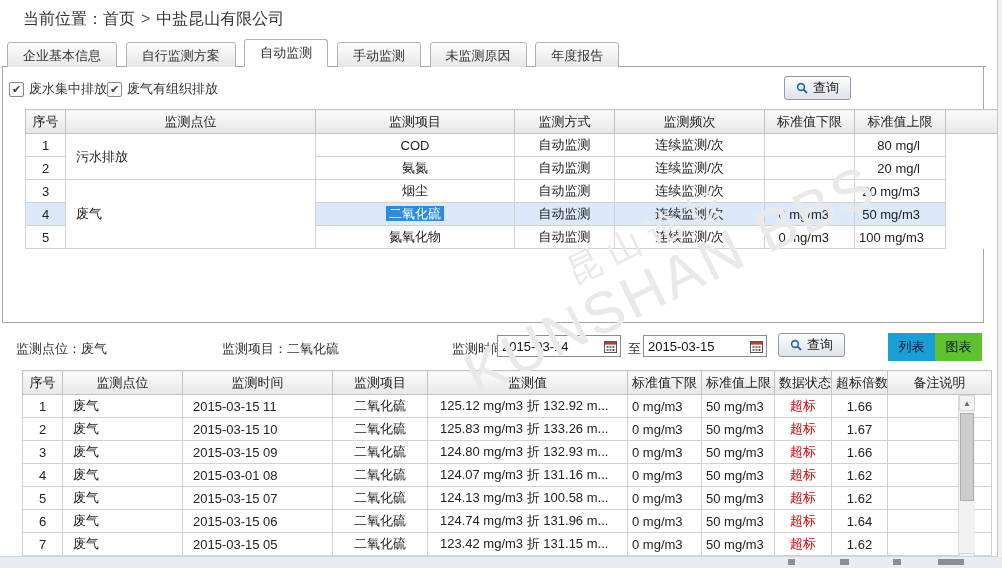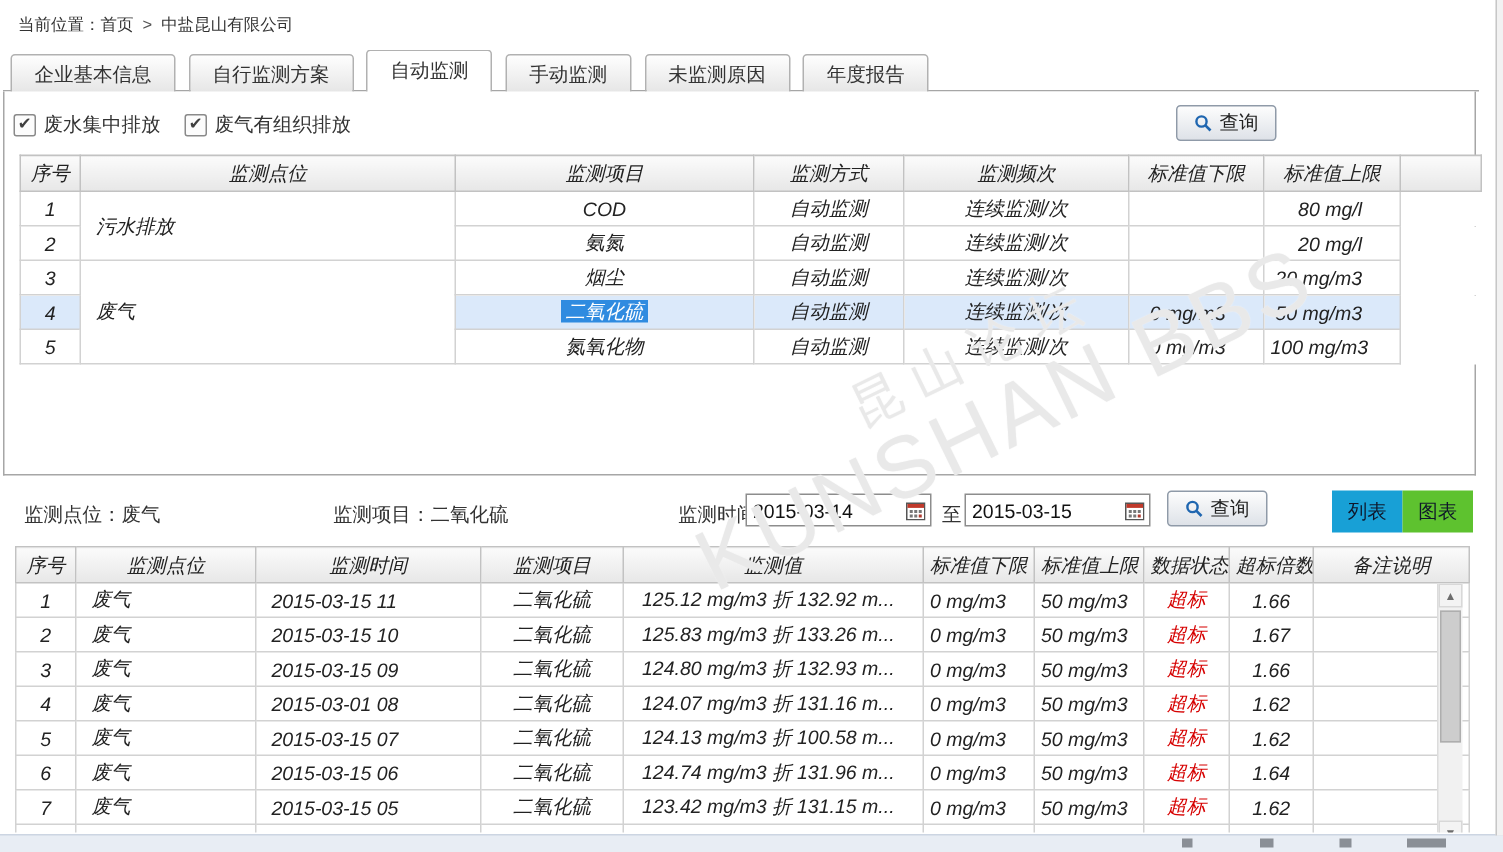--- a/index.html
+++ b/index.html
@@ -1,43 +1,43 @@
 <!DOCTYPE html>
 <html><head>
 <meta charset="utf-8">
 <style>
   html,body{margin:0;padding:0;}
   .page{position:relative;width:1002px;height:568px;overflow:hidden;background:#fff;
         font-family:"Liberation Sans",sans-serif;font-size:13px;color:#333;}
   
-  .breadcrumb{padding:9px 8px 7px 12px;font-size:11px;color:#333;}
+  .breadcrumb{padding:9px 8px 7px 23px;font-size:16px;color:#333;}
   .breadcrumb .link{color:#333;cursor:pointer;}
   .breadcrumb .sep{margin:0 6px;color:#555;}
   
   .tabbar{margin:1px 16px 0 2px;border-bottom:1px solid #a6a6a6;padding-left:5px;height:28px;}
   .tab{display:inline-block;position:relative;top:2px;height:25px;line-height:25px;padding:0 15px;
        margin-right:5px;border:1px solid #b1b1b1;border-radius:3px 3px 0 0;
        background:linear-gradient(#fefefe,#e5e5e5);cursor:pointer;vertical-align:bottom;}
   .tab.active{background:#fff;border-bottom:1px solid #fff;height:27px;line-height:26px;top:1px;}
   
   .panel1{position:relative;margin-left:2px;width:982px;height:256px;border:1px solid #a6a6a6;
           border-top:none;box-sizing:border-box;background:#fff;}
-  .checkrow{display:flex;align-items:center;gap:16px;padding:13px 0 11px 6px;}
+  .checkrow{display:flex;align-items:center;padding:13px 0 11px 6px;}
   .ckitem{display:flex;align-items:center;cursor:pointer;}
   .ckbox{width:13px;height:13px;border:1px solid #8a8a8a;background:#fcfcfc;border-radius:2px;
          display:inline-flex;align-items:center;justify-content:center;margin-right:5px;
          font-size:11px;color:#404040;}
   .ckbox::after{content:"✔";line-height:1;}
   .query-btn{position:absolute;display:inline-flex;align-items:center;gap:5px;height:24px;
              padding:0 11px;border:1px solid #8f9aa8;border-radius:3px;font-size:13px;color:#222;
              background:linear-gradient(#fdfdfd,#dee2e8);cursor:pointer;
              font-family:"Liberation Sans",sans-serif;}
   .qtop{left:781px;top:9px;}
   
-  table{border-collapse:collapse;table-layout:fixed;margin-left:10px;font-style:italic;}
+  table{border-collapse:collapse;table-layout:fixed;margin-left:22px;}
   th,td{border:1px solid #d2d2d2;height:22px;padding:0 4px;overflow:hidden;white-space:nowrap;
         font-weight:normal;font-size:13px;color:#222;}
   th{background:linear-gradient(#fbfbfb,#e7e7e7);border-color:#c2c2c2;text-align:center;height:23px;}
   td.c{text-align:center;} td.l{text-align:left;padding-left:10px;} td.r{text-align:right;padding-right:25px;}
   td.vl{text-align:left;padding-left:12px;}
   td.filler{border:none;background:#fff;}
   th.filler{border-left:none;}
   tr.hl td{background:#dbe9fa;}
   .sel{background:#2f8be0;color:#fff;padding:0 3px;}
   .st{color:#d60000;}

